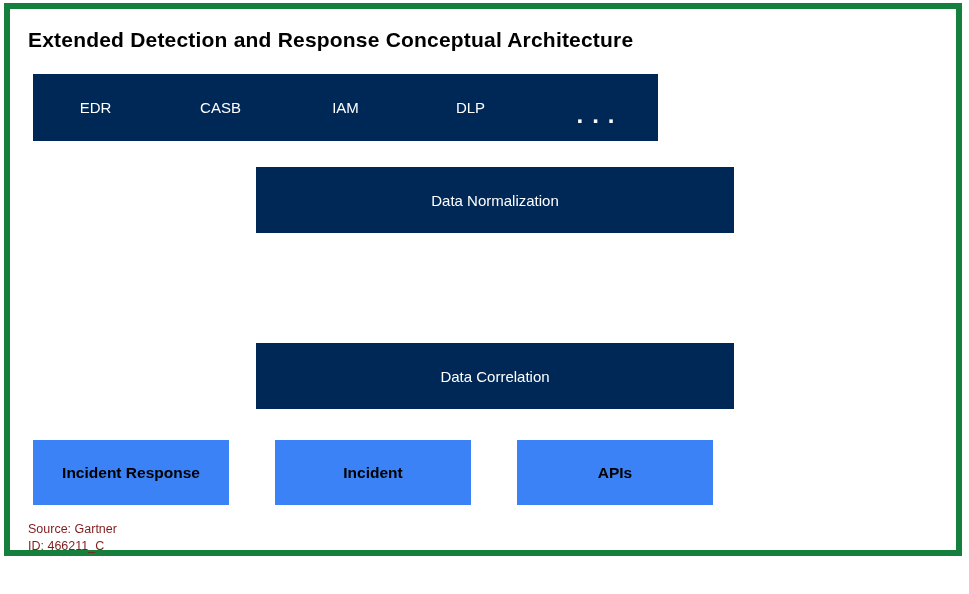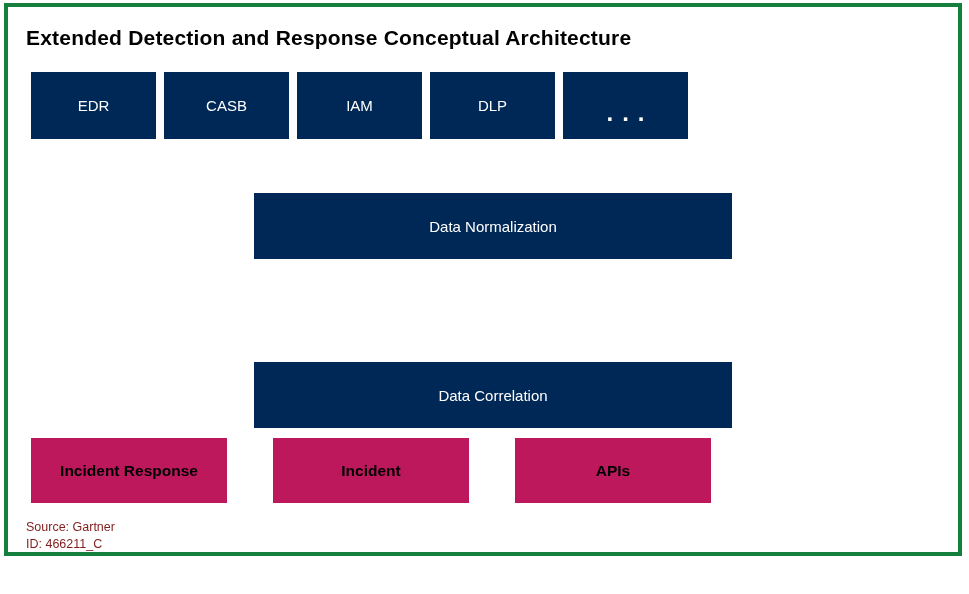--- a/index.html
+++ b/index.html
@@ -6,32 +6,32 @@
   html, body { background: #ffffff; }
   body {
     font-family: "Liberation Sans", "DejaVu Sans", sans-serif;
     width: 969px; height: 594px; overflow: hidden;
   }
   .page { position: relative; width: 969px; height: 594px; background: #ffffff; }
 
   .frame {
     position: absolute; left: 4px; top: 3px;
     width: 958px; height: 553px;
-    border: 4px solid #15803d; background: #ffffff;
+    border: 6px solid #15803d; background: #ffffff;
   }
 
   .title {
     position: absolute; left: 18px; top: 19px;
     font-size: 21px; font-weight: bold; color: #000000;
     letter-spacing: 0.2px; white-space: nowrap;
   }
 
   .top-row {
     position: absolute; left: 23px; top: 65px;
-    display: flex; gap: 8px;
+    display: flex; 
   }
   .navy-box {
     background: #002856; color: #ffffff;
     display: flex; flex-direction: column;
     align-items: center; justify-content: center;
     text-align: center;
   }
   .top-box {
     width: 125px; height: 67px;
     font-size: 15px; line-height: 21px;
@@ -39,31 +39,31 @@
   .top-box.dots {
     font-size: 24px; font-weight: bold; letter-spacing: 9px;
     padding-left: 9px; 
     line-height: 10px; padding-top: 14px;
   }
 
   .pipeline-box {
     position: absolute; left: 246px; width: 478px; height: 66px;
     font-size: 15px;
   }
-  .pipeline-box.p0 { top: 158px; margin-top: 28px; }
+  .pipeline-box.p0 { top: 158px; }
   .pipeline-box.p1 { top: 248px; }
-  .pipeline-box.p2 { top: 355px; text-align: right; }
+  .pipeline-box.p2 { top: 334px; text-align: right; }
 
   .bottom-row {
     position: absolute; left: 23px; top: 431px;
     display: flex; gap: 46px;
   }
   .cap-box {
     width: 196px; height: 65px;
-    background: #be185d; color: #000000;
+    background: #3b82f6; color: #000000;
     font-weight: bold; font-size: 15.5px;
     display: flex; align-items: center; justify-content: center;
     text-align: center;
   }
 
   .footer-note {
     position: absolute; left: 18px; top: 512px;
     font-size: 12.5px; line-height: 17px; color: #7f1d1d;
   }
 

